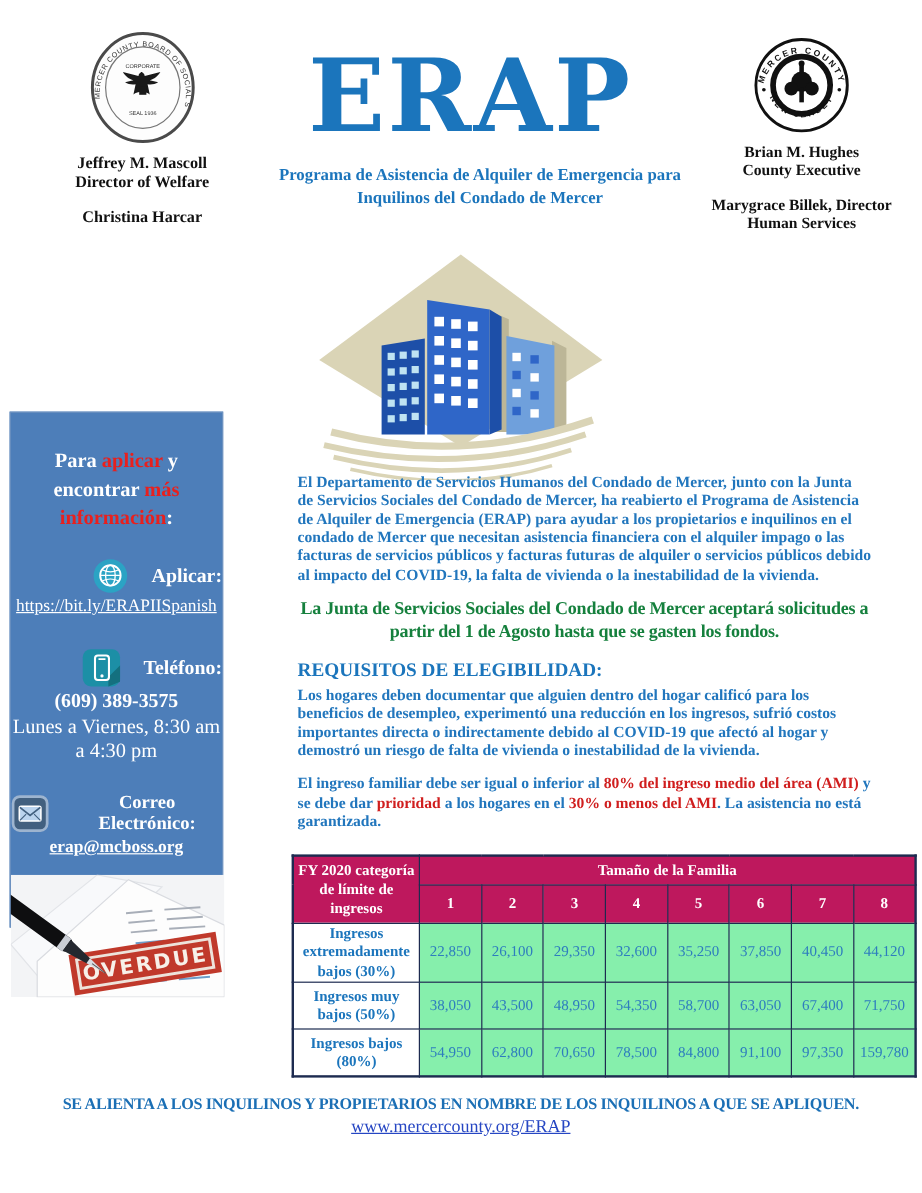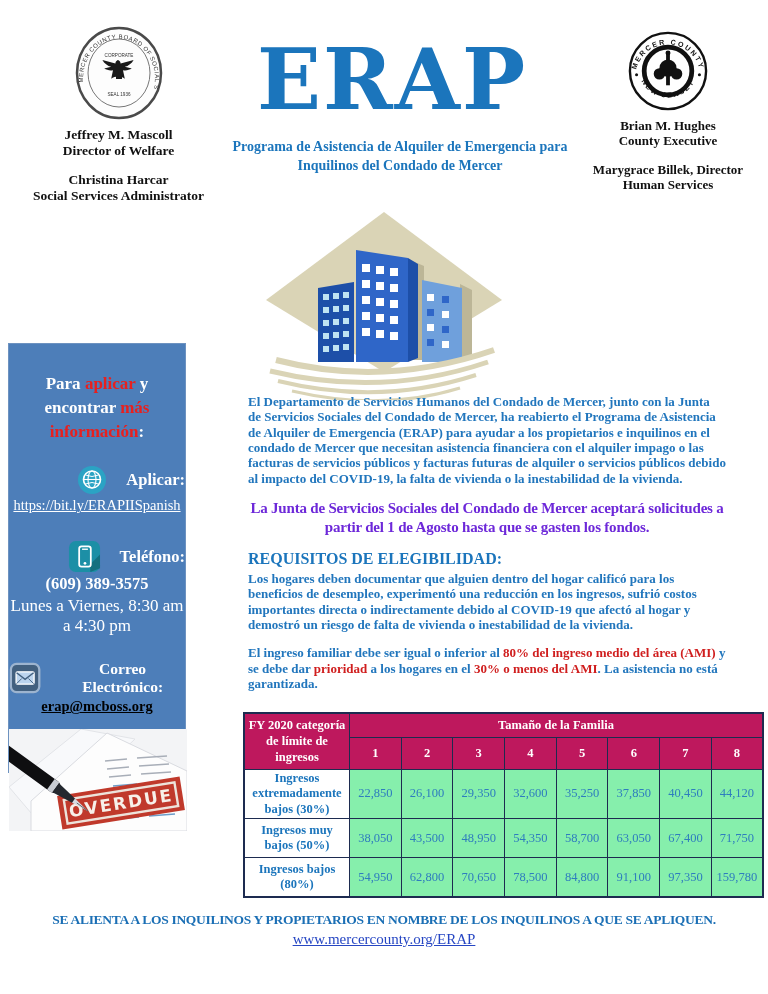--- a/index.html
+++ b/index.html
@@ -22,28 +22,28 @@
   
   .sidebar{position:absolute;left:8px;top:343px;width:178px;height:430px;background:#4D7EB9;
            border:1px solid #6d92c0;box-sizing:border-box;text-align:center;color:#fff;}
   .sb-heading{margin:28px auto 0;width:152px;font-size:17px;font-weight:bold;line-height:1.4;}
   .sb-red{color:#E8201E;}
   .sb-row{margin-top:22px;display:flex;align-items:center;justify-content:flex-end;gap:19px;}
   .sb-label{font-size:16.5px;font-weight:bold;}
   .sb-link{display:block;margin-top:2px;font-size:14.5px;color:#fff;text-decoration:underline;cursor:pointer;}
   .sb-phone-num{margin-top:1px;font-size:16.5px;font-weight:bold;}
   .sb-hours{margin-top:2px;font-size:17px;}
-  .sb-email-link{display:block;margin-top:2px;font-size:14.5px;font-weight:bold;color:#000000;
+  .sb-email-link{display:block;margin-top:2px;font-size:14.5px;font-weight:bold;color:#ffffff;
                  text-decoration:underline;cursor:pointer;}
   .sb-overdue{margin-top:14px;}
 
   
   .main-col{position:absolute;left:248px;top:394px;width:478px;}
   .intro{font-size:13px;font-weight:bold;color:#2176BD;line-height:1.18;}
-  .announcement{margin-top:13px;font-size:15px;font-weight:bold;color:#6d28d9;line-height:1.3;
+  .announcement{margin-top:13px;font-size:15px;font-weight:bold;color:#15803d;line-height:1.3;
                 text-align:center;letter-spacing:-0.2px;}
   .req-heading{margin-top:12px;font-size:16px;font-weight:bold;color:#1B75BC;}
   .req-body{margin-top:3px;font-size:13px;font-weight:bold;color:#2176BD;line-height:1.18;}
   .income{margin-top:13px;font-size:13px;font-weight:bold;color:#2176BD;line-height:1.18;}
   .income .red{color:#D01E1E;}
 
   
   .tbl-wrap{position:absolute;left:243px;top:712px;width:521px;}
   table.limits{border-collapse:collapse;width:521px;table-layout:fixed;border:2.5px solid #1d2b50;
                font-family:"Liberation Serif",serif;}
@@ -79,21 +79,20 @@
       <path fill="#1a1a1a" d="M45 34c-2 0-3.6 1.6-3.6 3.4l-13-3.4c1.8 3.4 5.2 6 8.8 6.8l-7 1.8c2.6 1.6 6 2.2 8.8 1.6l-1.8 8.6c1.8-1.6 4.3-2.4 6.8-2.4s5 .8 6.8 2.4l-1.8-8.6c2.8.6 6.2 0 8.8-1.6l-7-1.8c3.6-.8 7-3.4 8.8-6.8l-13 3.4c0-1.8-1.6-3.4-3.6-3.4z"></path>
       <rect x="42" y="46" width="6" height="7" fill="#1a1a1a"></rect>
       <text x="45" y="70" font-size="4.6" text-anchor="middle" fill="#333" font-family="Liberation Sans, sans-serif">SEAL 1936</text>
     </svg>
     <div class="person" style="margin-top:3px;">
       <div>Jeffrey M. Mascoll</div>
       <div>Director of Welfare</div>
     </div>
     <div class="person person-gap">
       <div>Christina Harcar</div>
-      <div>Social Services Administrator</div>
     </div>
   </div>
 
   <div class="hdr-center">
     <div class="erap-title">ERAP</div>
     <div class="erap-subtitle">Programa de Asistencia de Alquiler de Emergencia para Inquilinos del Condado de Mercer</div>
   </div>
 
   <div class="hdr-right">
     <svg width="80" height="82" viewBox="0 0 84 84">

